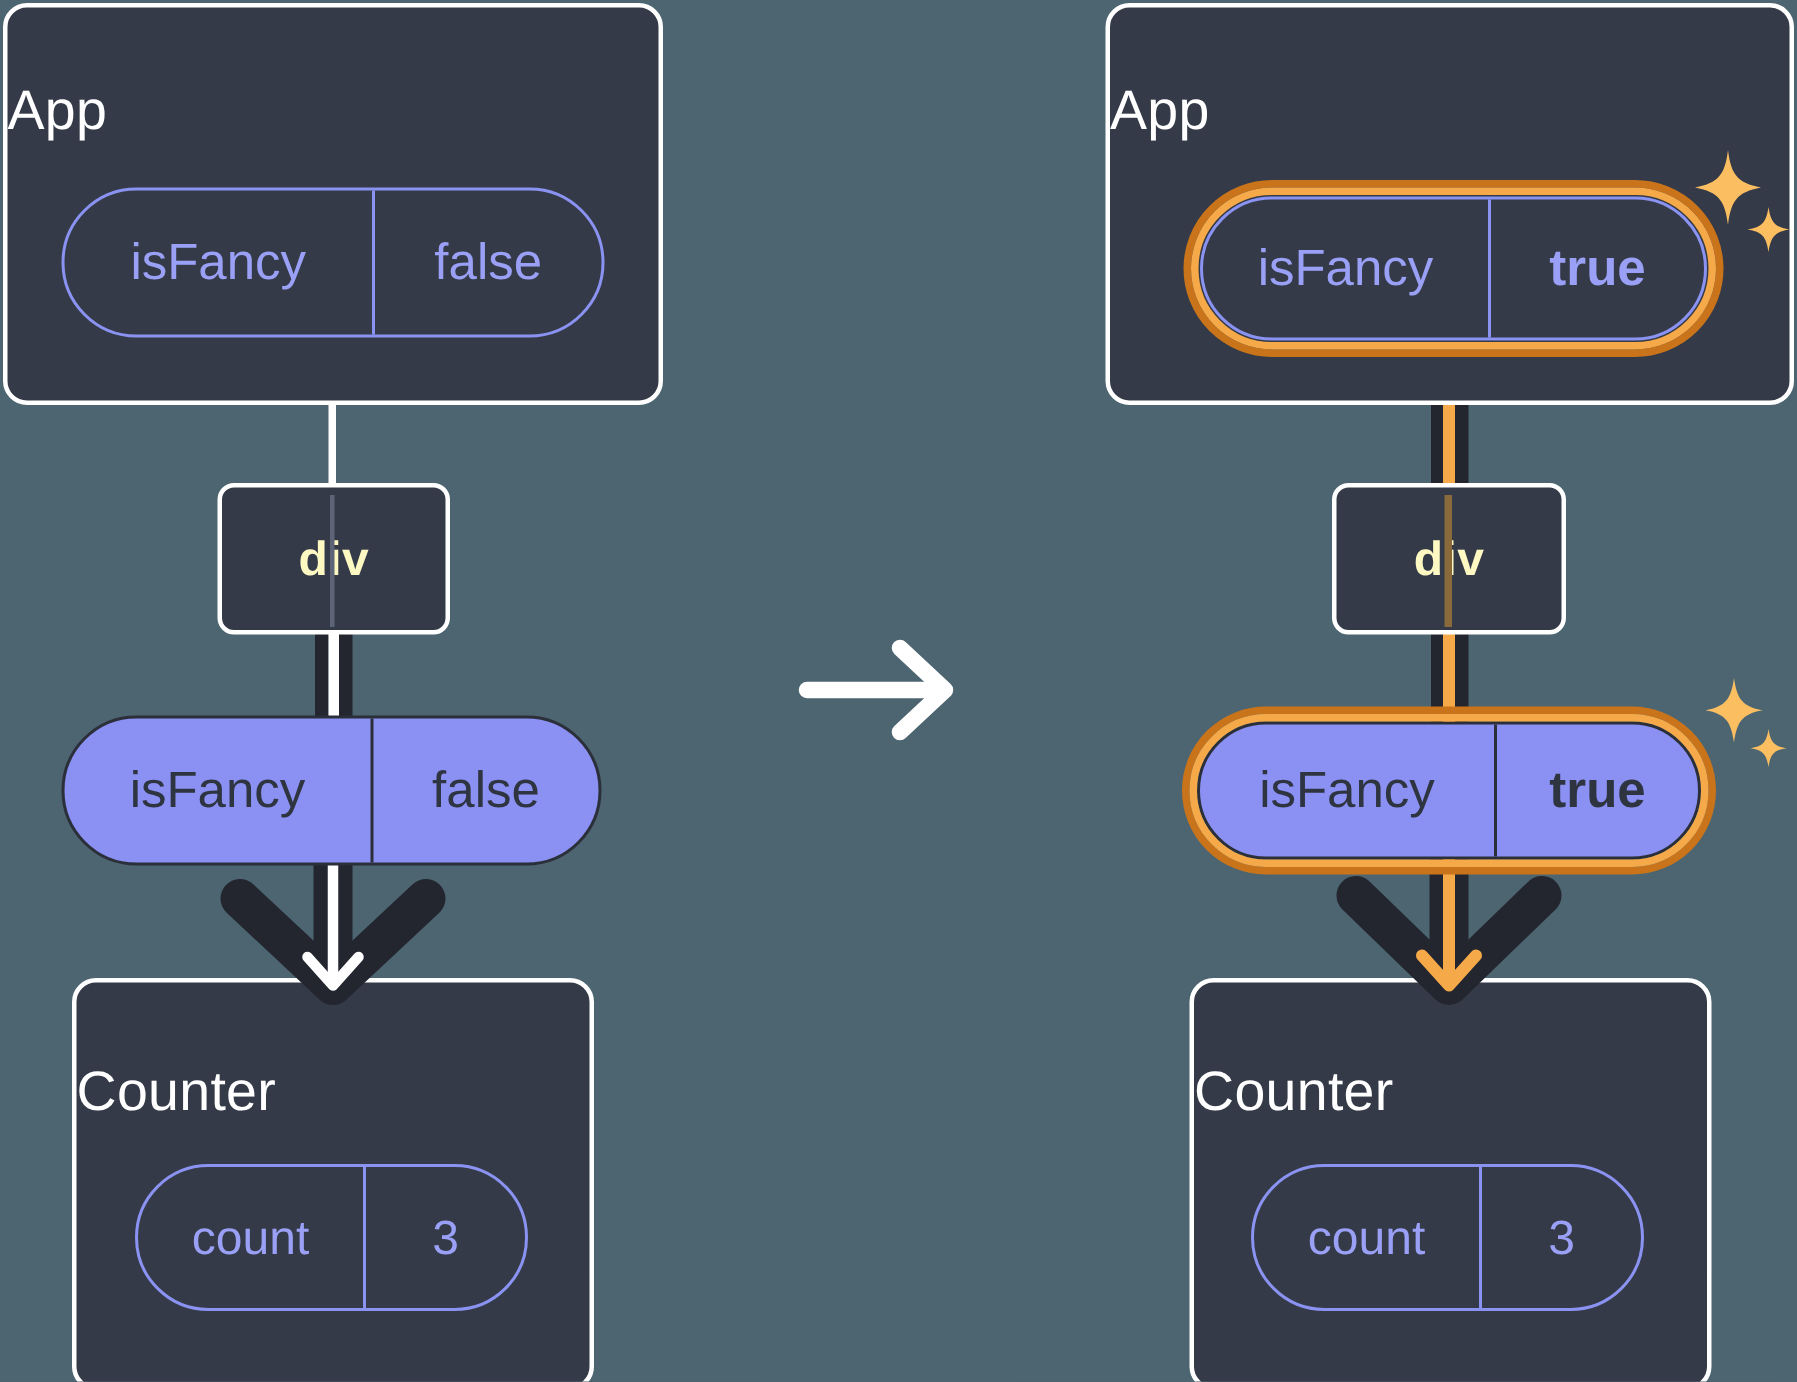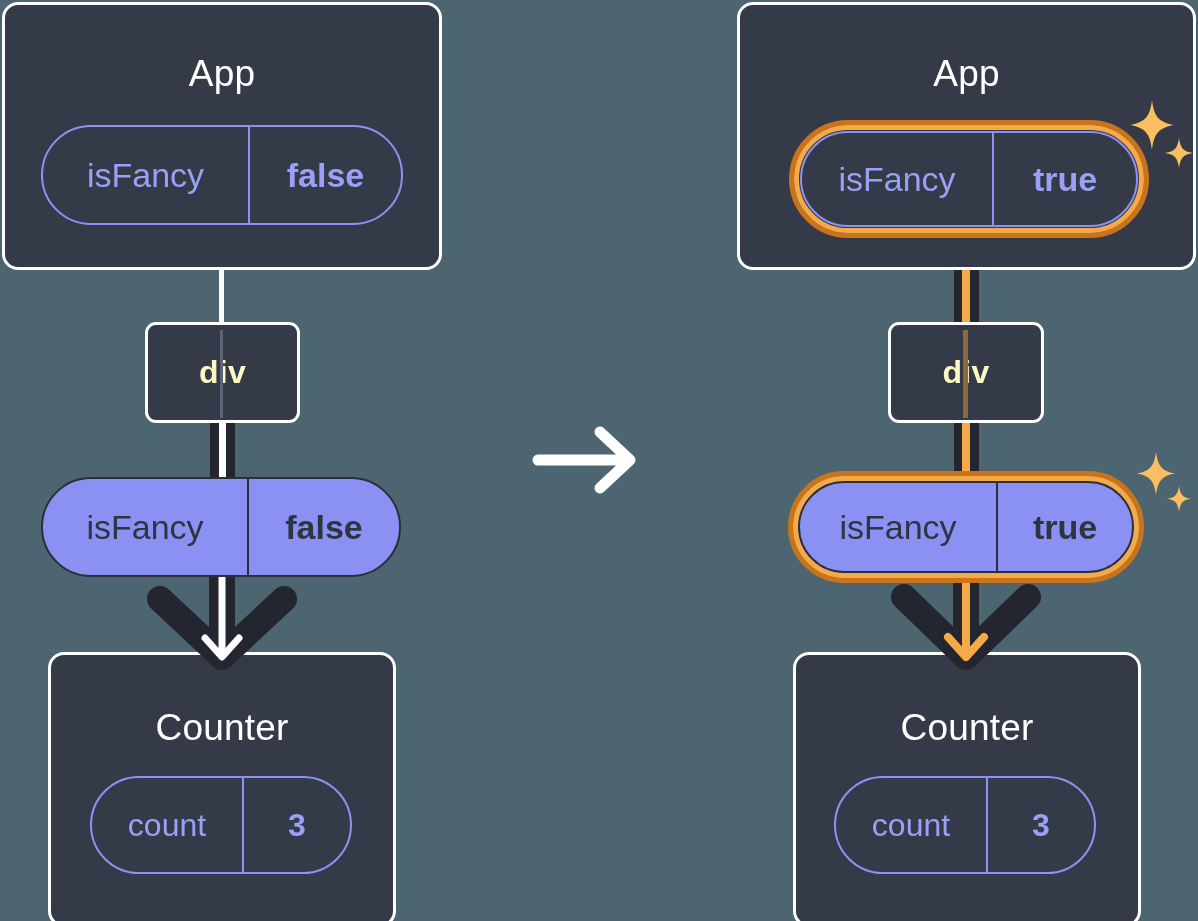--- a/index.html
+++ b/index.html
@@ -16,21 +16,21 @@
   .card{
     position:absolute;
     background:#343a47;
     border:3px solid #ffffff;
     border-radius:16px;
     box-sizing:border-box;
     z-index:6;
   }
   .card-title{
     position:absolute;left:0;right:0;
-    text-align:center;
+    text-align:left;
     color:#ffffff;
     font-size:37px;
     font-weight:400;
     letter-spacing:.2px;
   }
 
   
   .hostbox{
     position:absolute;
     background:#343a47;
@@ -51,21 +51,21 @@
     box-sizing:border-box;
     display:flex;
     align-items:stretch;
     z-index:9;
   }
   .pill .half{
     display:flex;align-items:center;justify-content:center;
     box-sizing:border-box;
   }
   .pill .k{flex:0 0 auto;}
-  .pill .v{flex:1 1 auto;font-weight:bold;}
+  .pill .v{flex:1 1 auto;}
 
   
   .pill.outline{
     border:2px solid #8b93f2;
     border-radius:999px;
     background:transparent;
   }
   .pill.outline .v{border-left:2px solid #8b93f2;}
   .pill.outline .k,.pill.outline .v{color:#9aa0f5;}
 

